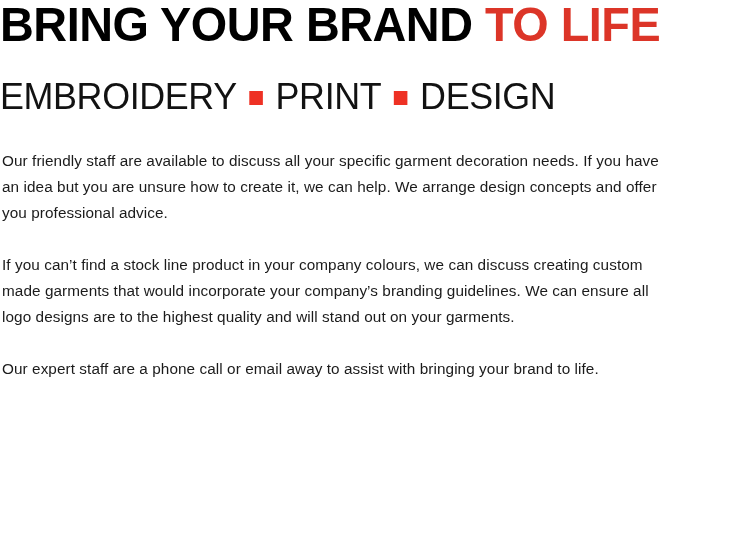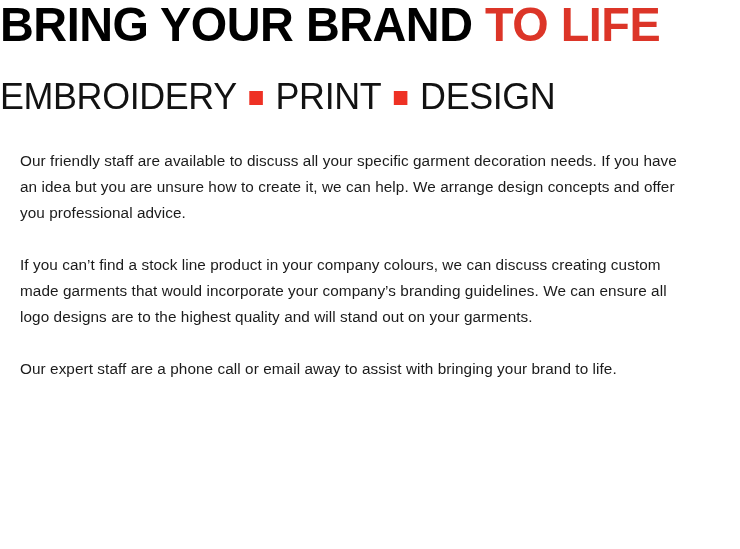--- a/index.html
+++ b/index.html
@@ -73,21 +73,21 @@
     background: #EE3124;
     margin: 0 13px;
     position: relative;
     top: 1px;
     flex: 0 0 auto;
   }
 
   
   .body-copy {
     position: absolute;
-    left: 20px;
+    left: 2px;
     top: 148px;
     width: 670px;
   }
   .body-copy p {
     margin: 0 0 26px 0;
     font-family: "Liberation Sans", sans-serif;
     font-size: 15.3px;
     font-weight: 400;
     line-height: 26px;
     color: #1b1b1b;

